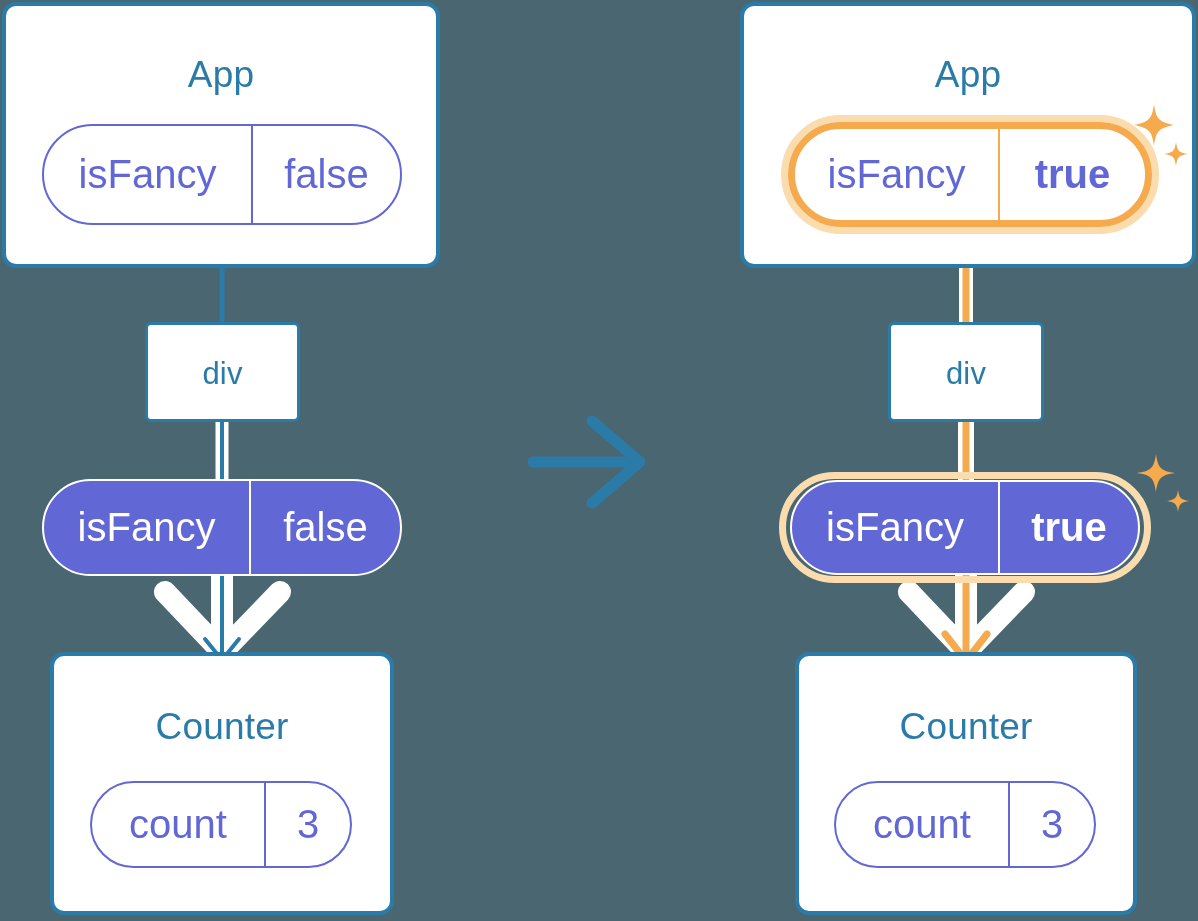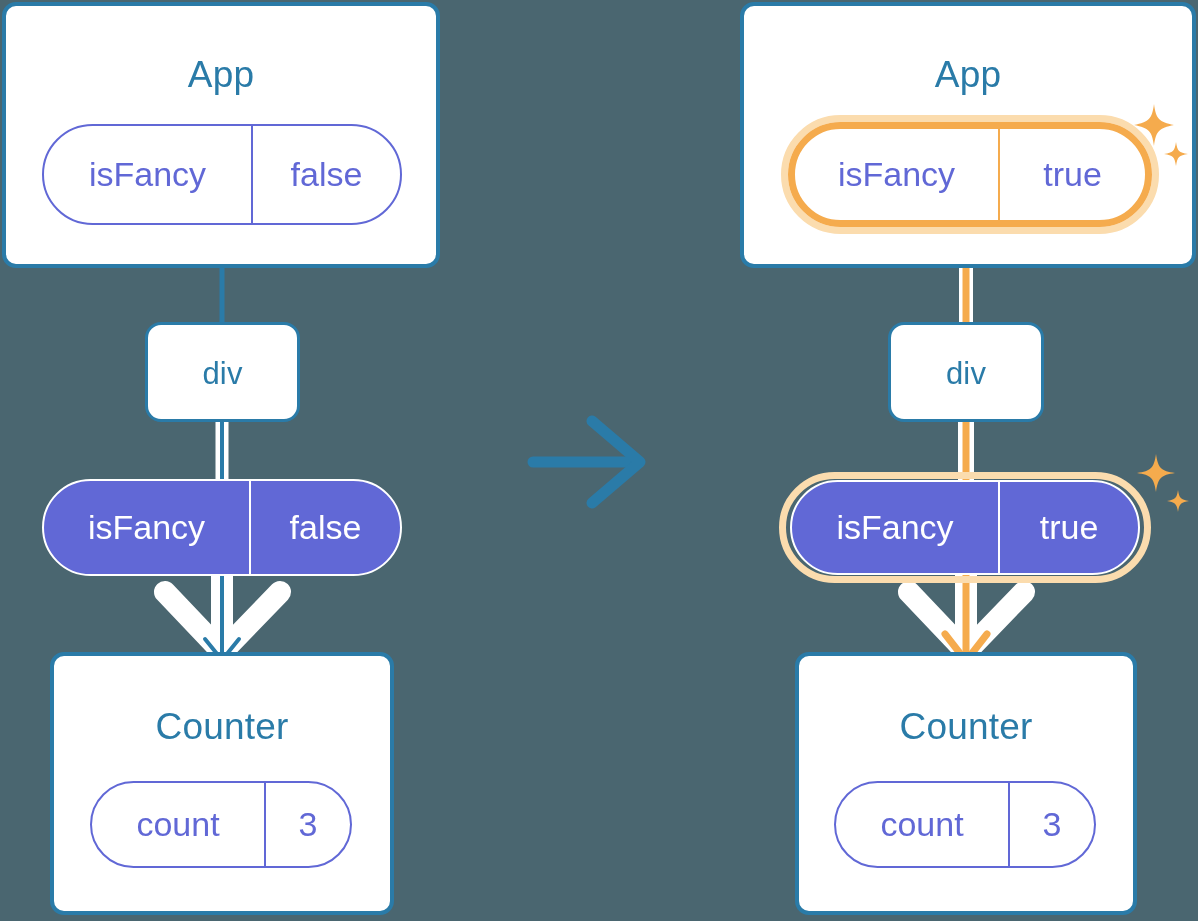--- a/index.html
+++ b/index.html
@@ -27,21 +27,21 @@
   
   .node-box {
     position: absolute;
     background: #ffffff;
     border: 4px solid #2a7ba8;
     border-radius: 14px;
     box-sizing: border-box;
   }
   .node-box.small {
     border-width: 3px;
-    border-radius: 16px;
+    border-radius: 6px;
   }
   .node-title {
     position: absolute;
     left: 0;
     width: 100%;
     text-align: center;
     color: #2a7ba8;
     font-size: 37px;
     font-family: "Liberation Sans", sans-serif;
     letter-spacing: 0.2px;
@@ -63,35 +63,35 @@
     background: transparent;
   }
   .pill.filled {
     border: 2px solid #ffffff;
     background: #6168d6;
   }
   .pill .cell {
     display: flex;
     align-items: center;
     justify-content: center;
-    font-size: 34px;
+    font-size: 40px;
     font-family: "Liberation Sans", sans-serif;
     white-space: nowrap;
   }
   .pill.outline .cell { color: #6168d6; }
   .pill.filled  .cell { color: #ffffff; }
   .pill .cell.key { flex: 0 0 auto; }
   .pill .cell.val { flex: 1 1 auto; text-align: right; }
   .pill .divider {
     flex: 0 0 2px;
     align-self: stretch;
   }
   .pill.outline .divider { background: #6168d6; }
   .pill.filled  .divider { background: #ffffff; }
-  .pill .cell.bold { font-weight: normal; }
+  .pill .cell.bold { font-weight: bold; }
   
   .pill.outline.hl { border-color: #f5ab4d; border-width: 7px; }
   .pill.outline.hl .divider { background: #f5ab4d; flex-basis: 2px; }
   .pill.outline.hl .cell.val { color: #6168d6; }
   .pill.filled.hl { border-color: #ffffff; }
   
   .glow {
     position: absolute;
     border-radius: 999px;
     border: 7px solid #fbdcae;

